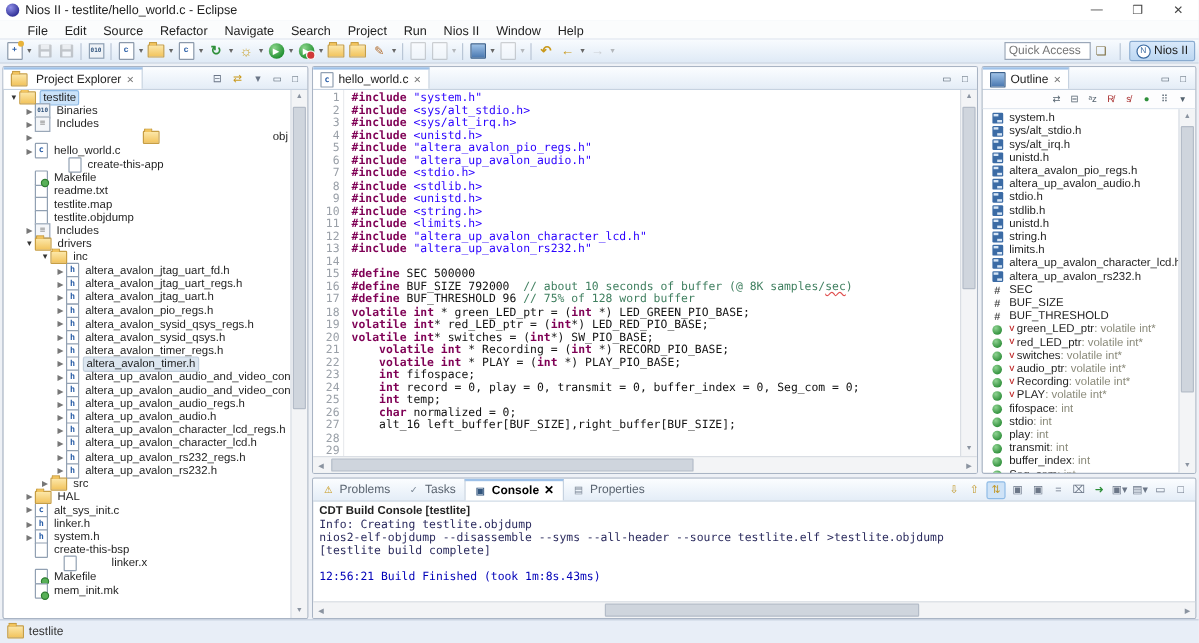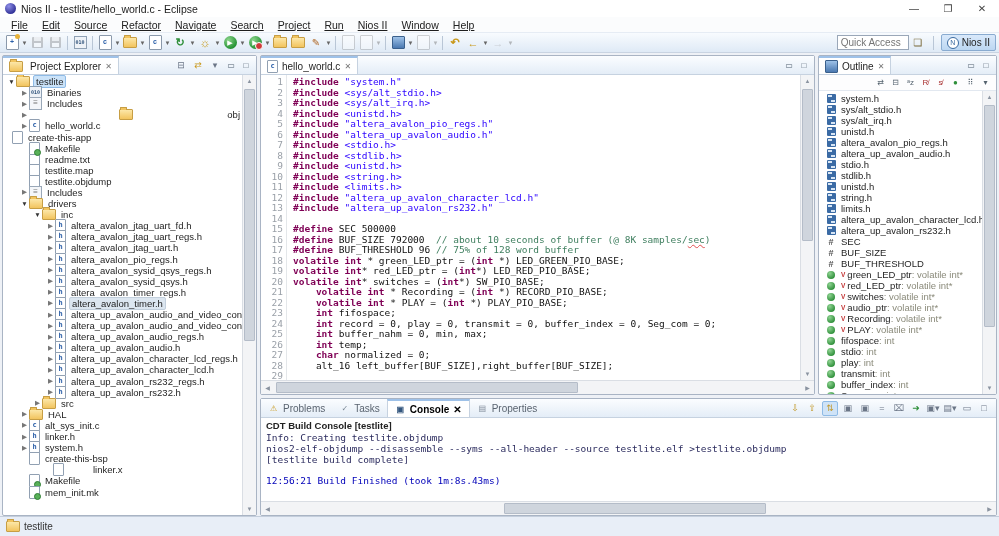--- a/index.html
+++ b/index.html
@@ -8,21 +8,21 @@
   .win{position:absolute;inset:0;display:flex;flex-direction:column;background:#eef1f6;}
 
   
   .titlebar{height:17px;background:#ffffff;display:flex;align-items:center;padding-left:5px;flex:0 0 auto;}
   .applogo{width:11px;height:11px;border-radius:50%;
            background:radial-gradient(circle at 35% 30%,#8f8fe8,#35359a 70%);margin-right:5px;}
   .titletext{font-size:10.5px;color:#222;}
   .wincontrols{margin-left:auto;display:flex;height:100%;}
   .winbtn{width:34px;display:flex;align-items:center;justify-content:center;font-size:10px;color:#444;}
   
-  .menubar{height:15px;background:#fbfcfd;display:flex;align-items:center;padding-left:4px;flex:0 0 auto;text-decoration:underline;}
+  .menubar{height:15px;background:#fbfcfd;display:flex;align-items:flex-end;padding-left:16px;flex:0 0 auto;}
   .menuitem{padding:0 7px;font-size:10.5px;color:#222;}
   
   .toolbar{height:19px;background:linear-gradient(#f8fbfe,#dfeaf6);border-top:1px solid #e6ecf4;
            border-bottom:1px solid #c9d4e2;display:flex;align-items:center;padding:0 3px;flex:0 0 auto;}
   .tbicon{width:18px;height:16px;display:inline-flex;align-items:center;justify-content:center;
           font-size:10px;position:relative;margin:0 0px;}
   .tbdrop{width:7px;font-size:6px;color:#666;display:inline-flex;align-items:center;justify-content:center;}
   .tbsep{width:1px;height:14px;background:#b9c6d6;margin:0 3px;}
   .dis{opacity:.42;filter:grayscale(.9);}
   .tbright{margin-left:auto;display:flex;align-items:center;}
@@ -334,21 +334,21 @@
               </span>
               <span class="tlabel">obj</span>
             </div>
             <div class="trow" style="padding-left: 17px;">
               <span class="arr">▶</span>
               <span class="ticon">
                 <span class="ic-file">c</span>
               </span>
               <span class="tlabel">hello_world.c</span>
             </div>
-            <div class="trow" style="">
+            <div class="trow" style="padding-left: 17px; margin-left: 28px;">
               <span class="arr"></span>
               <span class="ticon">
                 <span class="ic-file"></span>
               </span>
               <span class="tlabel">create-this-app</span>
             </div>
             <div class="trow" style="padding-left: 17px;">
               <span class="arr"></span>
               <span class="ticon">
                 <span class="ic-file mk"></span>
@@ -647,21 +647,20 @@
                 <div class="cline"><span class="pp">#define</span><span class="pl"> SEC 500000</span></div>
                 <div class="cline"><span class="pp">#define</span><span class="pl"> BUF_SIZE 792000  </span><span class="cm">// about 10 seconds of buffer (@ 8K samples/</span><span class="cmx">sec</span><span class="cm">)</span></div>
                 <div class="cline"><span class="pp">#define</span><span class="pl"> BUF_THRESHOLD 96 </span><span class="cm">// 75% of 128 word buffer</span></div>
                 <div class="cline"><span class="kw">volatile</span><span class="pl"> </span><span class="kw">int</span><span class="pl"> * green_LED_ptr = (</span><span class="kw">int</span><span class="pl"> *) LED_GREEN_PIO_BASE;</span></div>
                 <div class="cline"><span class="kw">volatile</span><span class="pl"> </span><span class="kw">int</span><span class="pl">* red_LED_ptr = (</span><span class="kw">int</span><span class="pl">*) LED_RED_PIO_BASE;</span></div>
                 <div class="cline"><span class="kw">volatile</span><span class="pl"> </span><span class="kw">int</span><span class="pl">* switches = (</span><span class="kw">int</span><span class="pl">*) SW_PIO_BASE;</span></div>
                 <div class="cline"><span class="pl">    </span><span class="kw">volatile</span><span class="pl"> </span><span class="kw">int</span><span class="pl"> * Recording = (</span><span class="kw">int</span><span class="pl"> *) RECORD_PIO_BASE;</span></div>
                 <div class="cline"><span class="pl">    </span><span class="kw">volatile</span><span class="pl"> </span><span class="kw">int</span><span class="pl"> * PLAY = (</span><span class="kw">int</span><span class="pl"> *) PLAY_PIO_BASE;</span></div>
                 <div class="cline"><span class="pl">    </span><span class="kw">int</span><span class="pl"> fifospace;</span></div>
                 <div class="cline"><span class="pl">    </span><span class="kw">int</span><span class="pl"> record = 0, play = 0, transmit = 0, buffer_index = 0, Seg_com = 0;</span></div>
-                <div class="cline"><span class="pl">    </span><span class="kw">int</span><span class="pl"> buffer_nahm = 0, min, max;</span></div>
                 <div class="cline"><span class="pl">    </span><span class="kw">int</span><span class="pl"> temp;</span></div>
                 <div class="cline"><span class="pl">    </span><span class="kw">char</span><span class="pl"> normalized = 0;</span></div>
                 <div class="cline"><span class="pl">    alt_16 left_buffer[BUF_SIZE],right_buffer[BUF_SIZE];</span></div>
               </div>
             <div class="vsb">
               <span class="sbtn">▲</span>
               <div class="vthumb" style="height:150px;margin-top:2px;"></div>
               <span class="sbtn" style="margin-top:auto;">▼</span>
             </div>
           </div>

